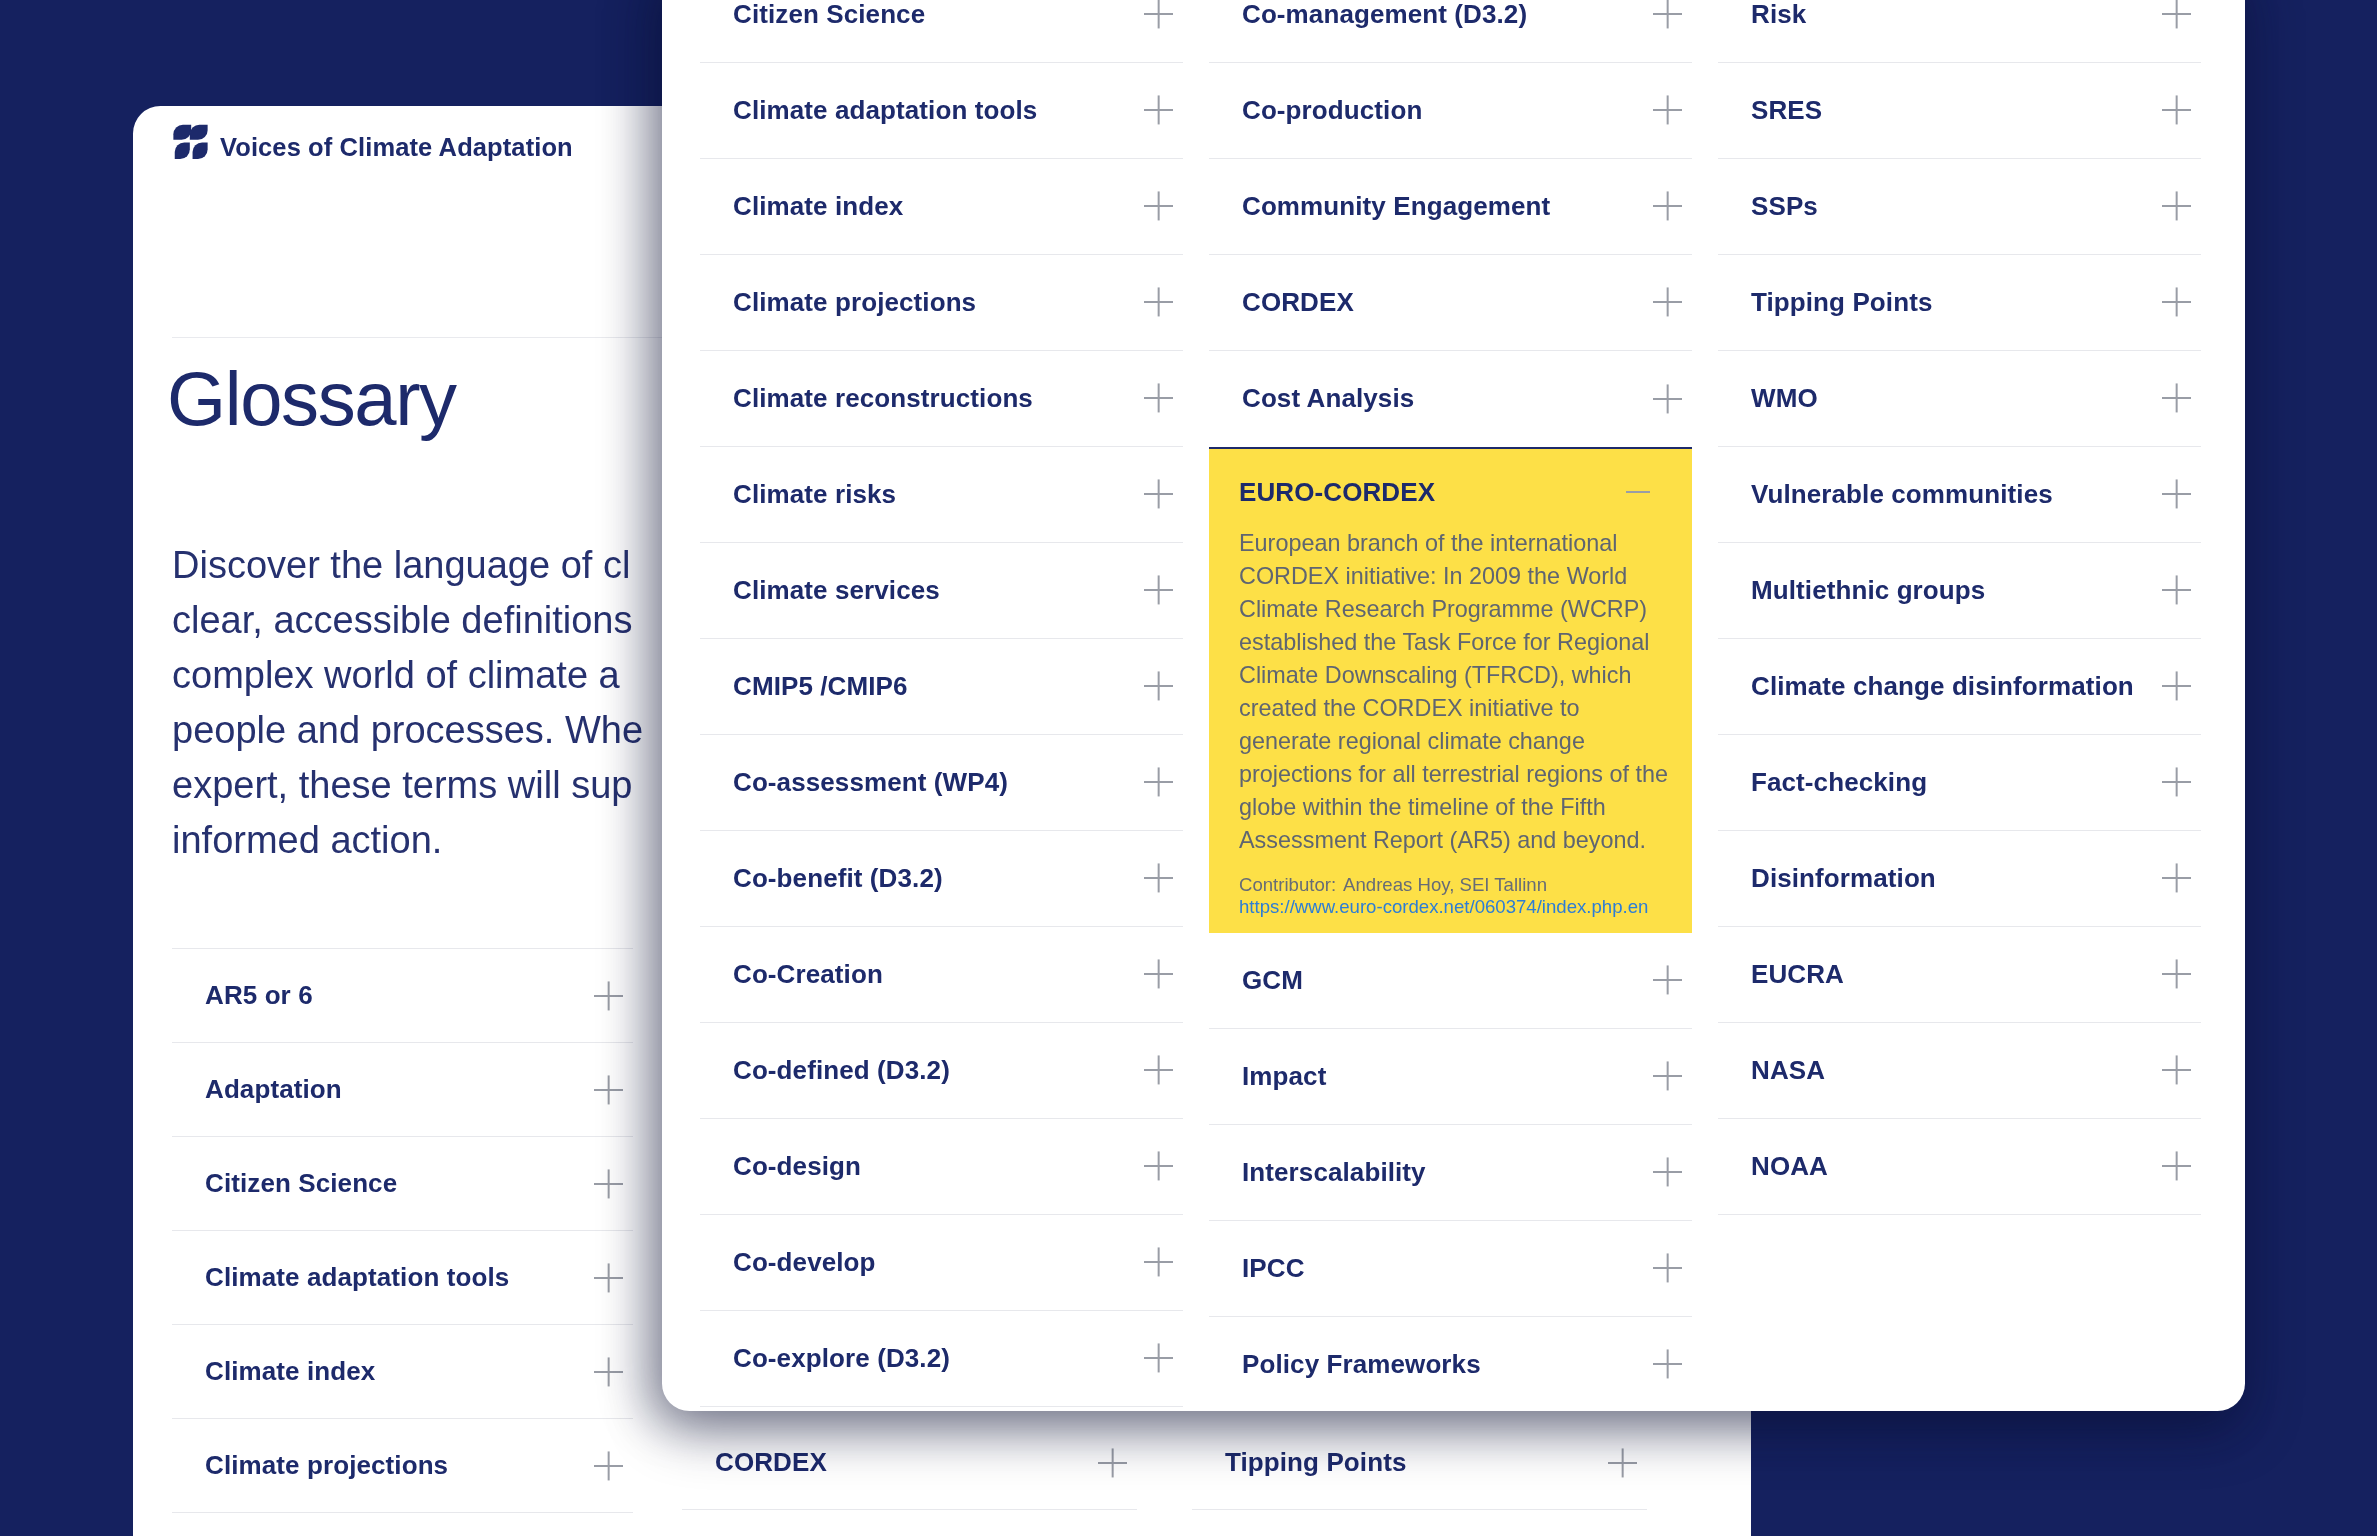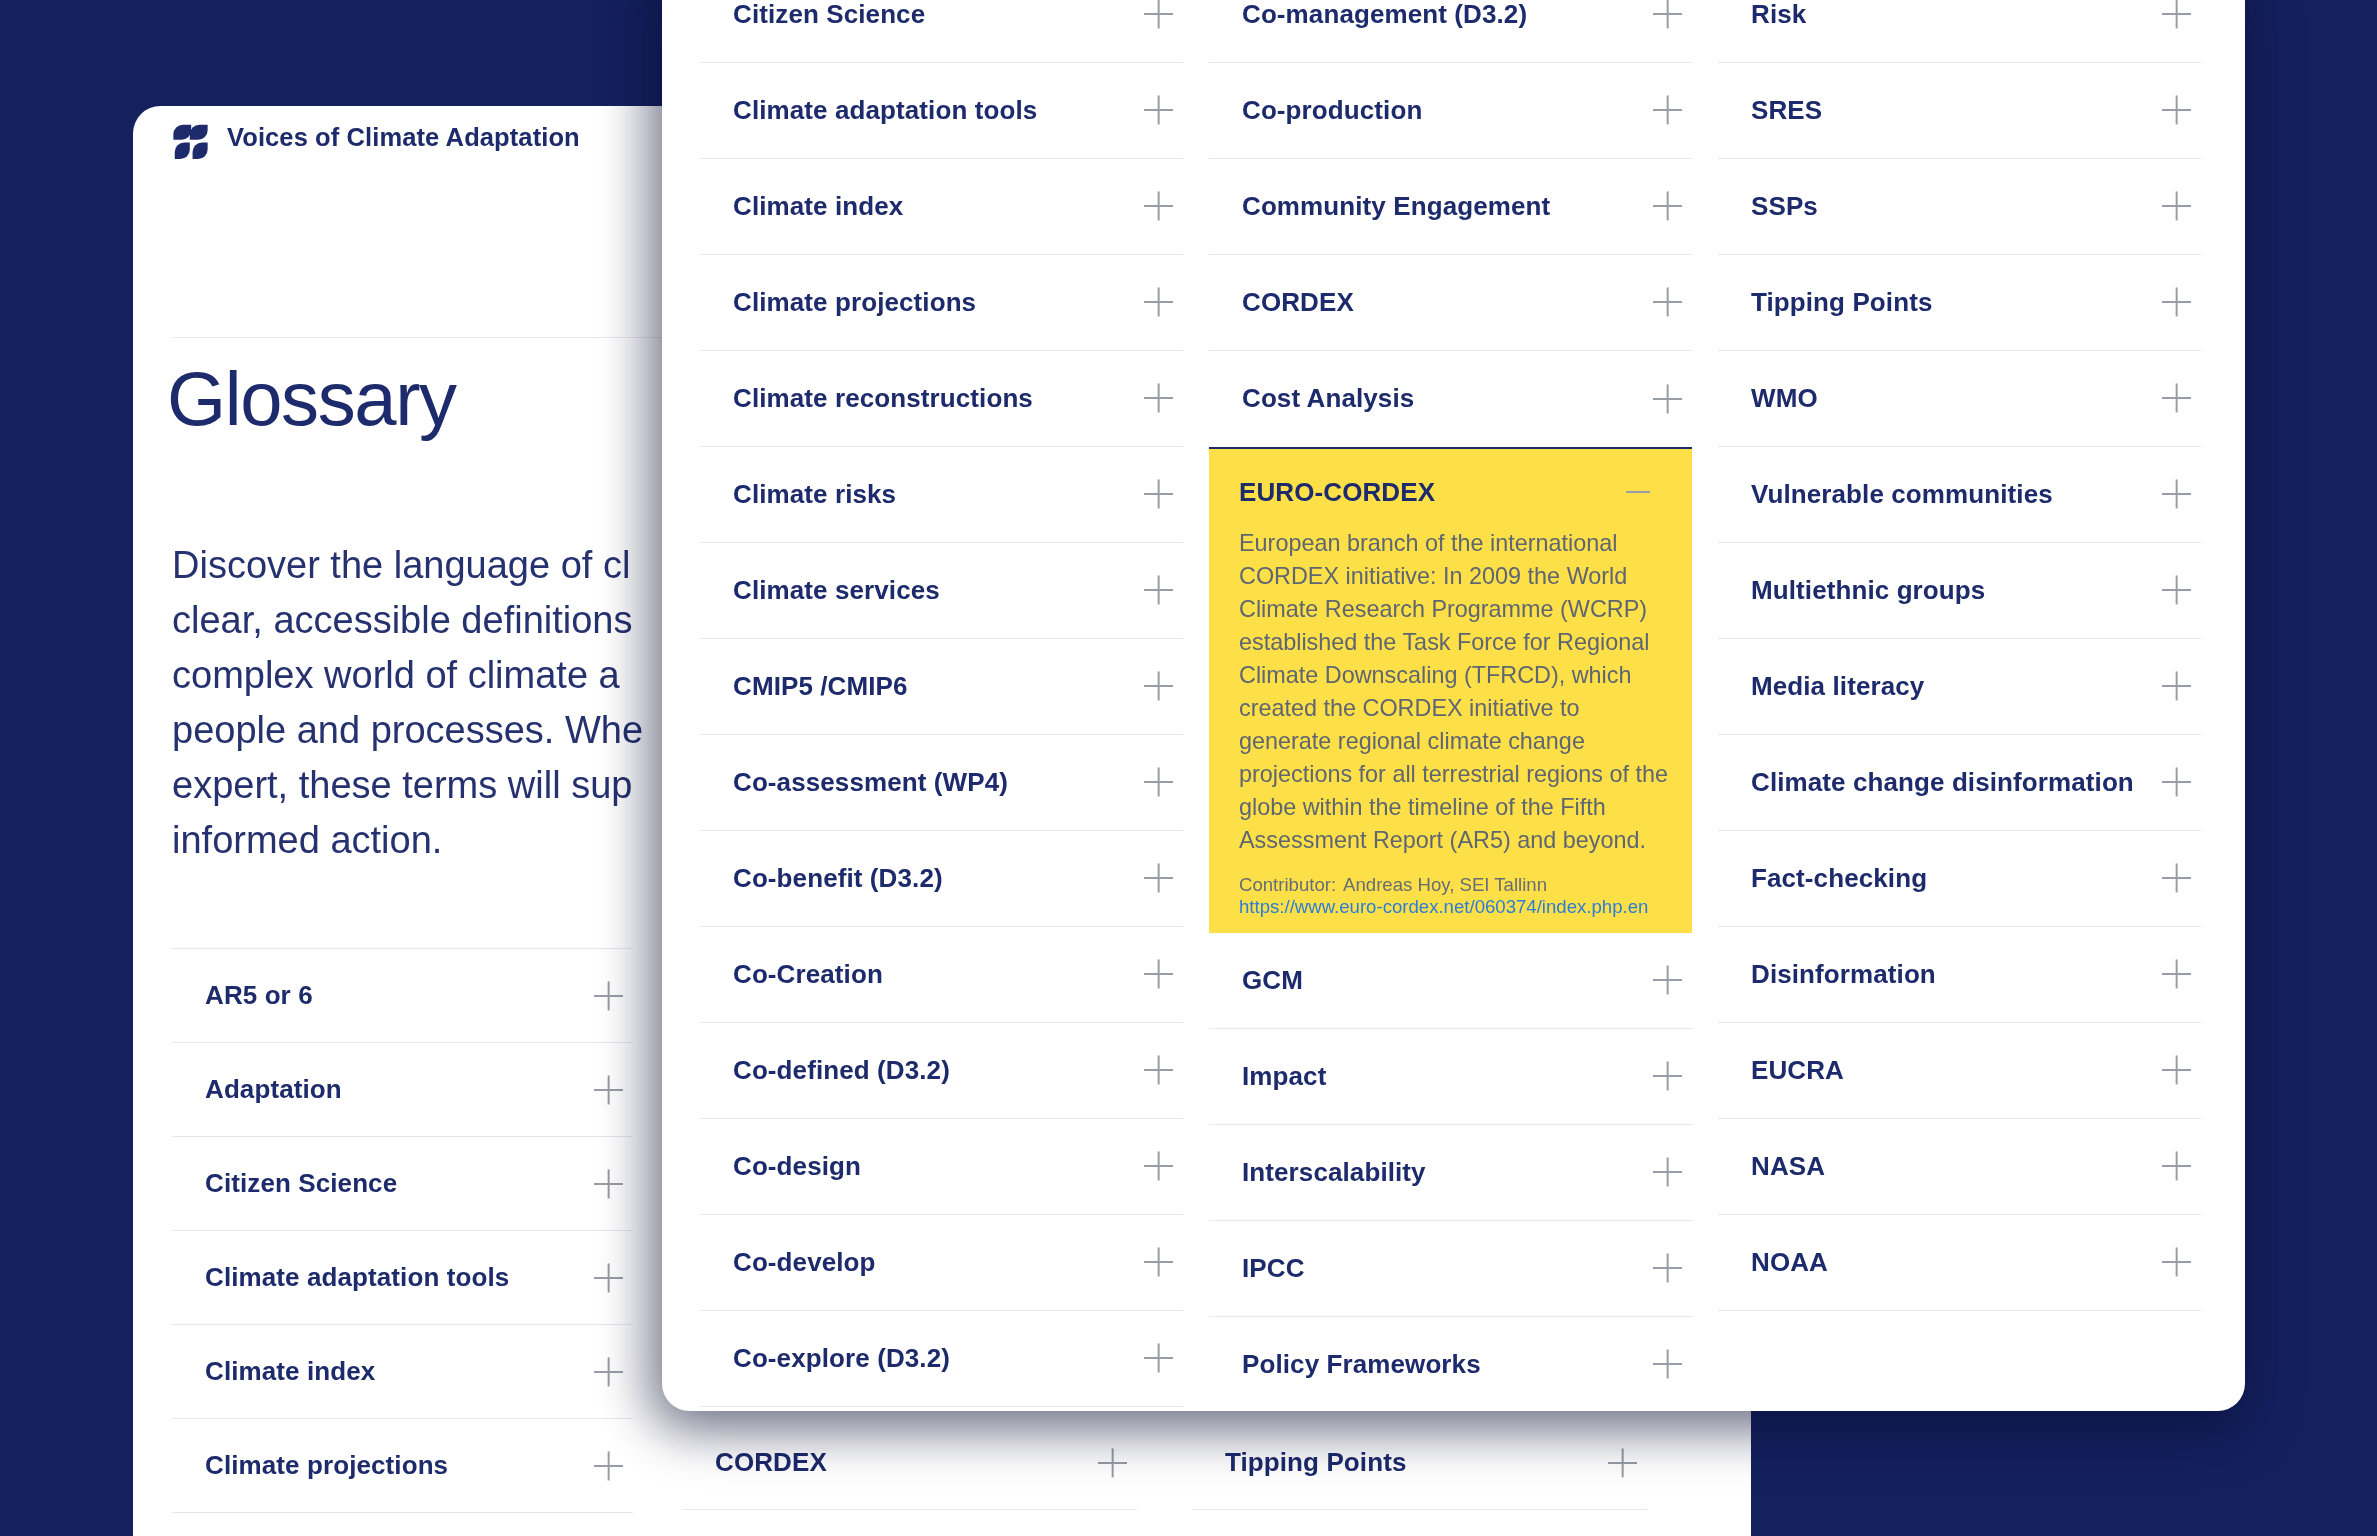--- a/index.html
+++ b/index.html
@@ -7,21 +7,21 @@
     width:2377px;height:1537px;
     position:relative;overflow:hidden;
     background:#15215f;
     font-family:"Liberation Sans","DejaVu Sans",sans-serif;
   }
   
   .page{
     position:absolute;left:133px;top:106px;width:1618px;height:1513px;
     background:#ffffff;border-radius:27.5px;
   }
-  .brand{position:absolute;left:39px;top:16.5px;display:flex;align-items:flex-start;gap:18px;}
+  .brand{position:absolute;left:39px;top:16.5px;display:flex;align-items:flex-end;gap:11px;}
   .brand svg{display:block;}
   .brand-text{font-size:25.5px;font-weight:700;color:#1d2a6b;letter-spacing:0.1px;}
   .header-rule{position:absolute;left:39px;top:231px;width:1541px;height:1.4px;background:#e9eaee;}
   .page-title{position:absolute;left:34px;top:249px;font-size:76px;font-weight:400;color:#1d2a6b;letter-spacing:-1.4px;}
   .intro{position:absolute;left:39px;top:432px;width:1169px;font-size:38px;line-height:55px;color:#26316f;white-space:pre-line;}
   
   .acc-col{position:absolute;}
   .acc-row{height:96px;display:flex;align-items:center;justify-content:space-between;border-bottom:1.4px solid #e7e8ec;box-sizing:border-box;cursor:pointer;}
   .acc-row .term{font-size:26px;font-weight:700;color:#1d2a6b;padding-left:33px;letter-spacing:0.1px;}
   .plus{position:relative;width:32px;height:32px;flex:none;margin-right:8.3px;}
@@ -272,24 +272,20 @@
   </div>
       <div class="acc-row">
     <span class="term">Vulnerable communities</span>
     <span class="plus"></span>
   </div>
       <div class="acc-row">
     <span class="term">Multiethnic groups</span>
     <span class="plus"></span>
   </div>
       <div class="acc-row">
-    <span class="term">Media literacy</span>
-    <span class="plus"></span>
-  </div>
-      <div class="acc-row">
     <span class="term">Climate change disinformation</span>
     <span class="plus"></span>
   </div>
       <div class="acc-row">
     <span class="term">Fact-checking</span>
     <span class="plus"></span>
   </div>
       <div class="acc-row">
     <span class="term">Disinformation</span>
     <span class="plus"></span>

